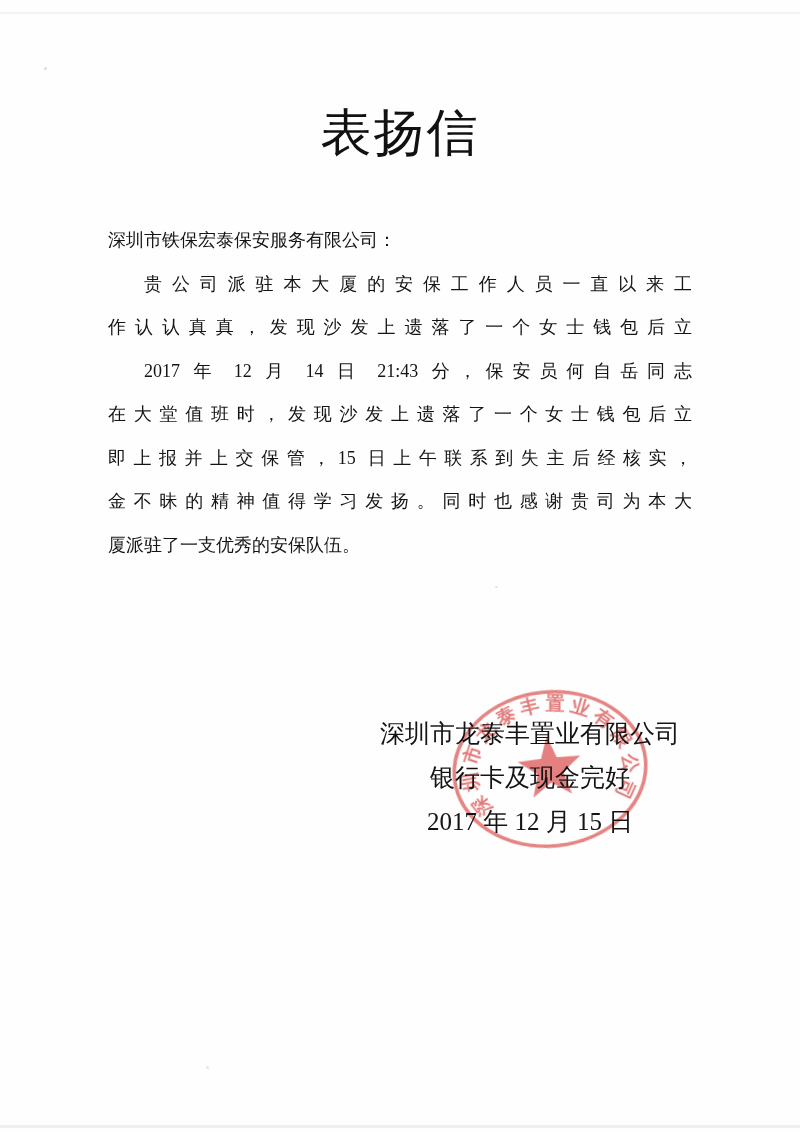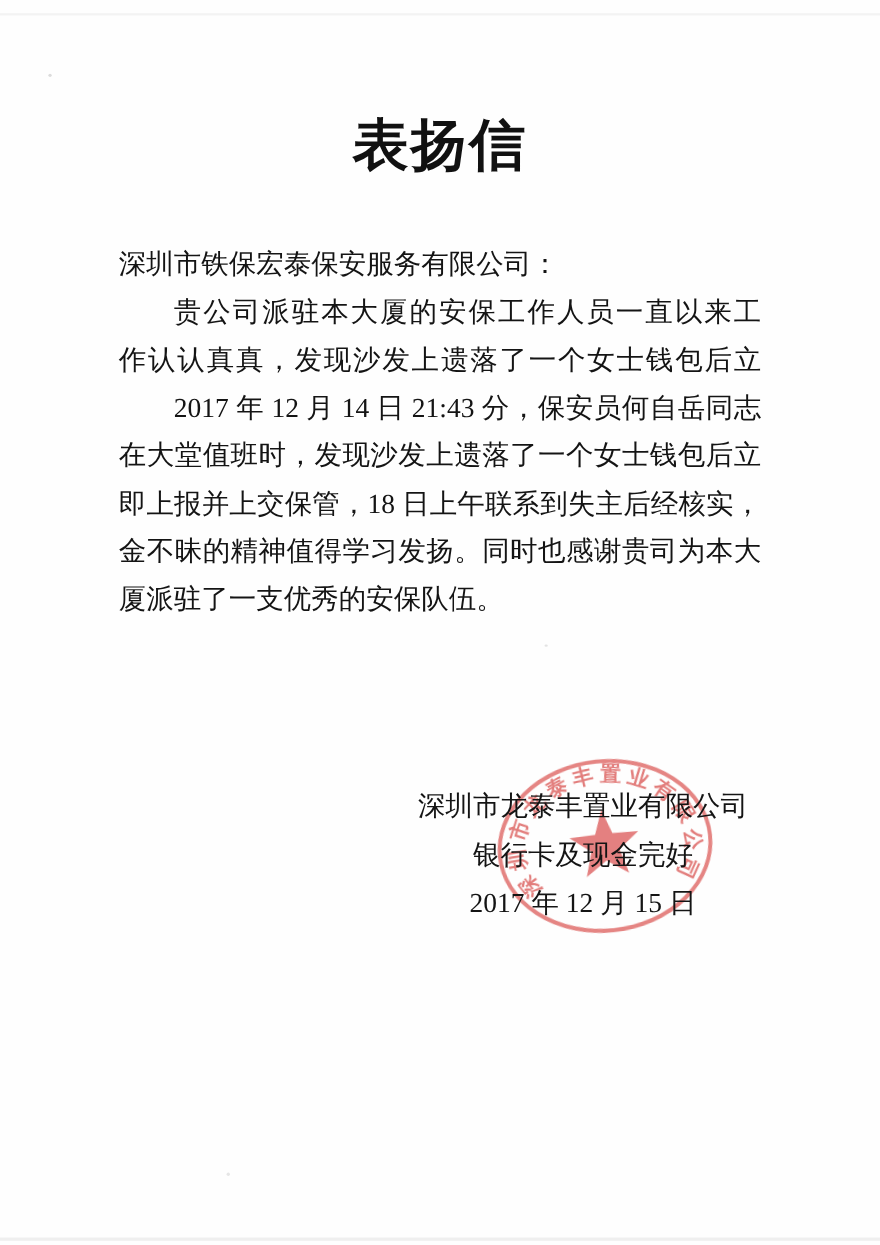--- a/index.html
+++ b/index.html
@@ -38,32 +38,32 @@
   .speck-a { left: 44px; top: 67px; width: 3px; height: 3px; }
   .speck-b { left: 495px; top: 586px; width: 3px; height: 2px; background:#e3e3e3; }
   .speck-c { left: 206px; top: 1066px; width: 3px; height: 3px; background:#e6e6e6; }
 
   .letter-title {
     position: absolute;
     left: 0; top: 102px;
     width: 100%;
     text-align: center;
     font-size: 51px;
-    font-weight: 700;
+    font-weight: 400;
     letter-spacing: 2px;
     color: #111;
     line-height: 62px;
   }
 
   .letter-body {
     position: absolute;
     left: 108px;
     top: 219px;
     width: 584px;
-    font-size: 25px;
+    font-size: 18px;
     line-height: 43.5px;
     color: #141414;
   }
   .body-line {
     width: 100%;
     text-align: justify;
     text-align-last: justify;
     white-space: nowrap;
   }
   .body-line.first {
@@ -112,21 +112,21 @@
 
   <div class="letter-title">表扬信</div>
 
   <div class="letter-body">
     <div class="body-line open">深圳市铁保宏泰保安服务有限公司：</div>
     <div id="paragraphs">
         <div class="body-line first">贵公司派驻本大厦的安保工作人员一直以来工</div>
         <div class="body-line">作认认真真，发现沙发上遗落了一个女士钱包后立</div>
         <div class="body-line first">2017 年 12 月 14 日 21:43 分，保安员何自岳同志</div>
         <div class="body-line">在大堂值班时，发现沙发上遗落了一个女士钱包后立</div>
-        <div class="body-line">即上报并上交保管，18 日上午联系到失主后经核实，</div>
+        <div class="body-line">即上报并上交保管，15 日上午联系到失主后经核实，</div>
         <div class="body-line">金不昧的精神值得学习发扬。同时也感谢贵司为本大</div>
         <div class="body-line open">厦派驻了一支优秀的安保队伍。</div>
       </div>
   </div>
 
   <svg class="company-seal" viewBox="0 0 212 170" xmlns="http://www.w3.org/2000/svg">
     <ellipse cx="106" cy="85" rx="96" ry="77" fill="none" stroke="#d9504e" stroke-width="3.6" opacity="0.85"></ellipse>
     <path d="M106,52 L113.9,74.1 L137.4,74.8 L118.8,89.2 L125.4,111.7 L106,98.5 L86.6,111.7 L93.2,89.2 L74.6,74.8 L98.1,74.1 Z" fill="#d9504e" opacity="0.88"></path>
     <defs>
       <path id="seal-arc" d="M45.4,118.9 A74,59 0 1 1 166.6,118.9" fill="none"></path>

